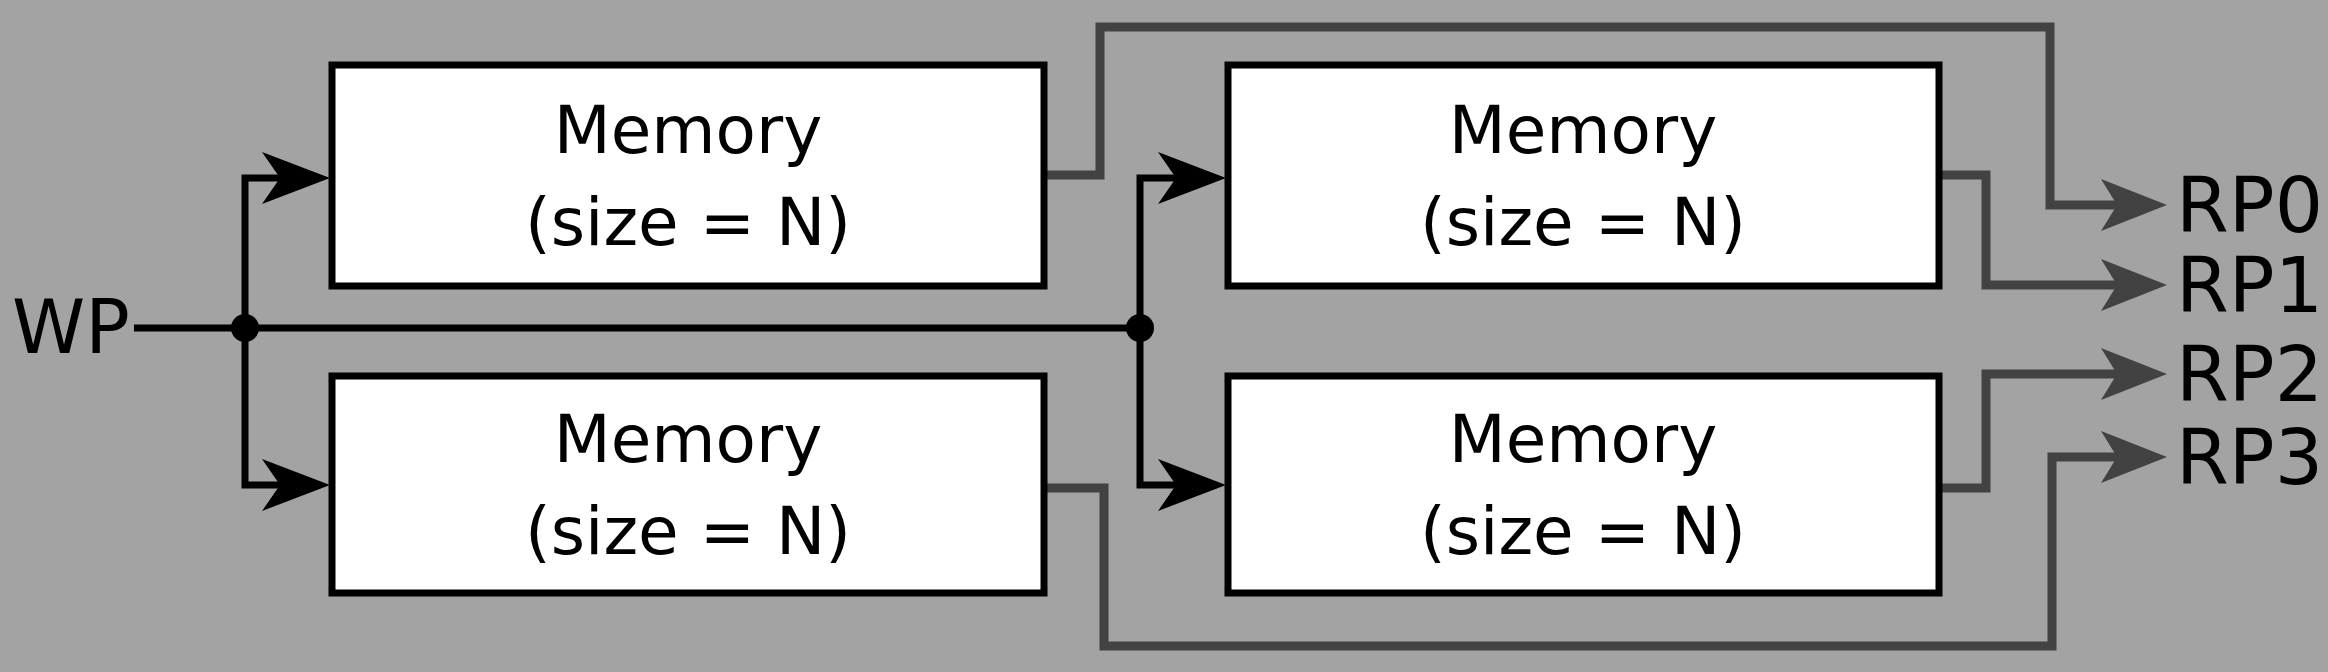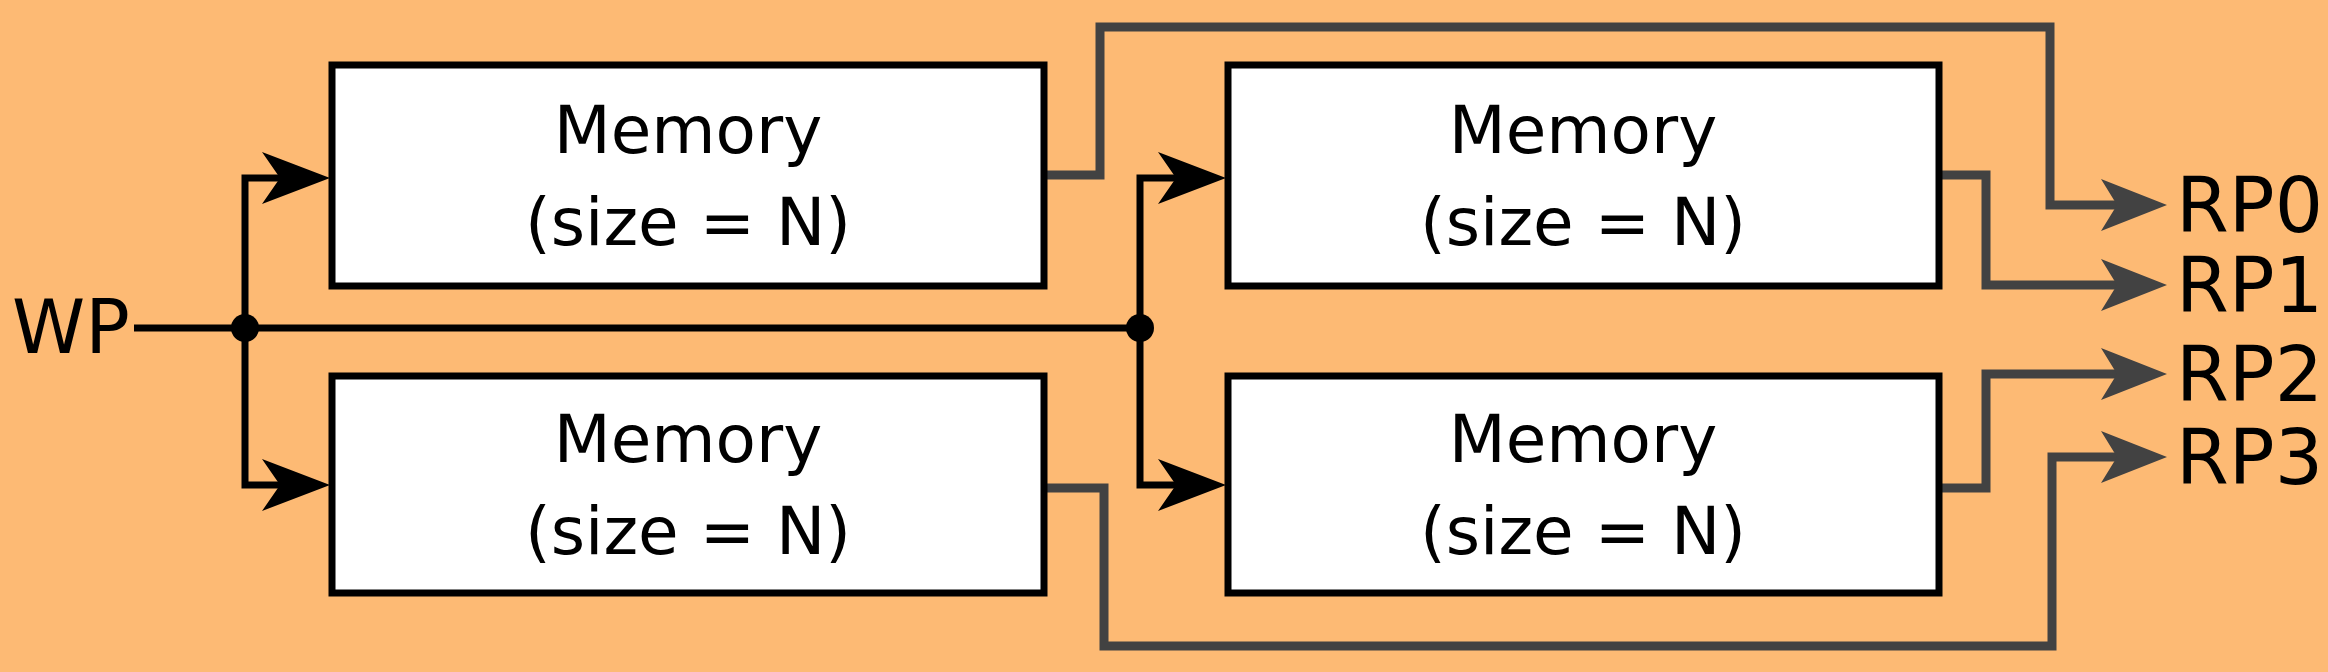--- a/index.html
+++ b/index.html
@@ -1,16 +1,16 @@
 <!DOCTYPE html>
 <html><head>
 <meta charset="utf-8">
 <style>
   html, body { margin: 0; padding: 0; background: #ffffff; }
-  .stage { width: 2328px; height: 672px; position: relative; background: #fdba74; }
+  .stage { width: 2328px; height: 672px; position: relative; background: #a3a3a3; }
   svg { display: block; }
   text {
     font-family: "DejaVu Sans", "Liberation Sans", sans-serif;
     fill: #000000;
   }
   .box-label   { font-size: 66px; text-anchor: middle; }
   .port-label  { font-size: 76px; }
   .wp-label    { font-size: 74px; text-anchor: middle; }
   .memory-box  { fill: #ffffff; stroke: #000000; stroke-width: 7; }
   .wire        { fill: none; stroke-linejoin: miter; stroke-linecap: butt; }

